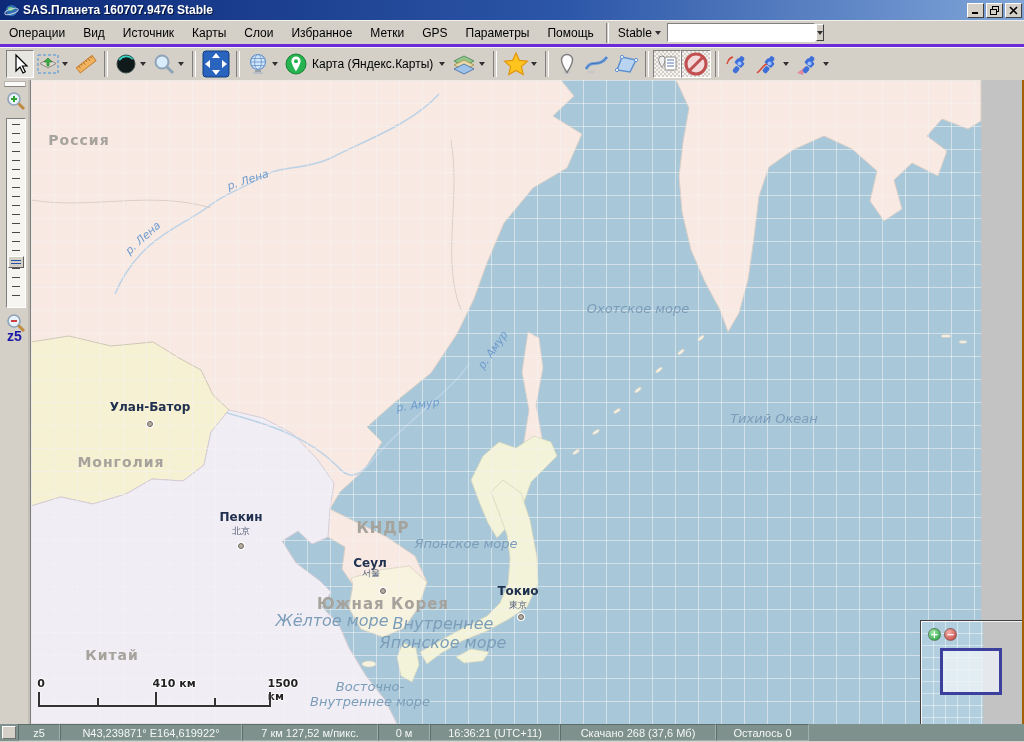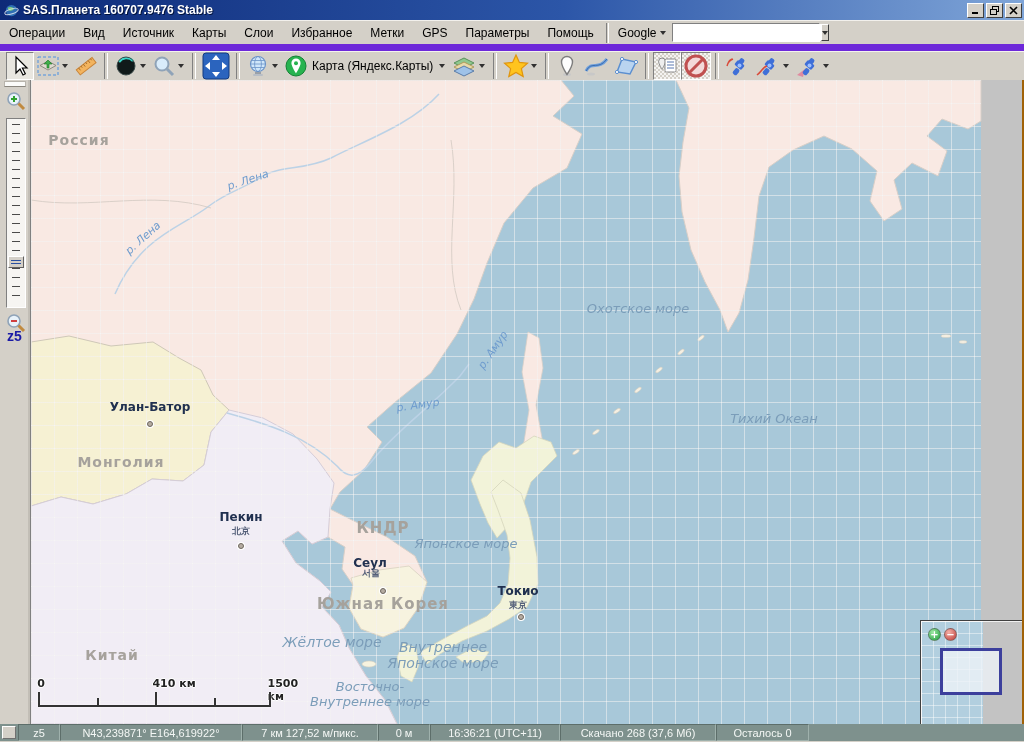--- a/index.html
+++ b/index.html
@@ -29,21 +29,21 @@
   .combo { width:148px; height:19px; background:#fff; border:1px solid;
     border-color:#808080 #fff #fff #808080; display:flex; }
   .combo input { flex:1; border:0; outline:none; font-size:11px; padding:1px 3px;
     font-family:"Liberation Sans",sans-serif; }
   .combo .drop { width:16px; background:#d4d0c8; border:1px solid;
     border-color:#fff #404040 #404040 #fff; display:flex; align-items:center; justify-content:center; }
   .arr { width:0; height:0; border:3px solid transparent; border-top:4px solid #303030; margin-top:4px; }
 
   
   .toolbar { position:absolute; left:0; top:44px; width:1024px; height:36px;
-    background:#d4d0c8; border-top:7px solid #6d28d9; box-shadow:inset 0 1px 0 #f4f2ee;
+    background:#d4d0c8; border-top:3px solid #6d28d9; box-shadow:inset 0 1px 0 #f4f2ee;
     display:flex; align-items:center; padding-left:6px; }
   .tbtn { height:28px; min-width:28px; display:flex; align-items:center; justify-content:center;
     border:1px solid transparent; padding:0 1px; }
   .tbtn.sel { border-color:#808080 #fff #fff #808080; background:#e8e6e0; }
   .tbtn.chk { border-color:#808080 #fff #fff #808080;
     background-image:linear-gradient(45deg, rgba(255,255,255,.75) 25%, transparent 25%, transparent 75%, rgba(255,255,255,.75) 75%),
                      linear-gradient(45deg, rgba(255,255,255,.75) 25%, transparent 25%, transparent 75%, rgba(255,255,255,.75) 75%);
     background-size:4px 4px; background-position:0 0,2px 2px; }
   .tsep { width:4px; height:26px; margin:0 4px;
     border-left:1px solid #808080; border-right:1px solid #fff; }
@@ -74,24 +74,24 @@
   .grid { position:absolute; left:0; top:0; width:950px; height:644px; pointer-events:none;
     background-image:
       repeating-linear-gradient(to right, rgba(255,255,255,.5) 0 1px, transparent 1px 23px),
       repeating-linear-gradient(to bottom, rgba(255,255,255,.5) 0 1px, transparent 1px 23px),
       repeating-linear-gradient(to right, rgba(130,120,120,.10) 0 1px, transparent 1px 23px),
       repeating-linear-gradient(to bottom, rgba(130,120,120,.10) 0 1px, transparent 1px 23px); }
   .mlabel { position:absolute; transform:translate(-50%,-50%); white-space:pre-line; text-align:center; }
   .country { color:#a6a29c; font-weight:bold; letter-spacing:1px; font-size:14px; }
   .country.big { font-size:15px; }
   .sea { color:#7b9db9; font-style:italic; font-size:13px; }
-  .sea.sm { font-size:14px;margin-top:22px; }
+  .sea.sm { font-size:16px; }
   .river { color:#6f9cce; font-style:italic; font-size:11px; }
   .city { color:#20304f; font-size:12px; font-weight:bold; }
-  .native { color:#55607a; font-size:9px; font-weight:bold; }
+  .native { color:#55607a; font-size:9px; font-weight:normal; }
   .cdot { position:absolute; width:6px; height:6px; border-radius:50%; background:#b5aca2;
     border:1px solid #6e675e; box-shadow:0 0 0 1px #fff; transform:translate(-50%,-50%); }
 
   
   .scalebar { position:absolute; left:7px; top:597px; width:300px; height:36px; color:#222; }
   .scalebar .lab { position:absolute; top:0; font-size:11px; font-weight:bold;
     transform:translateX(-50%);
     text-shadow:-1px 0 0 #fff,1px 0 0 #fff,0 -1px 0 #fff,0 1px 0 #fff; }
   .sb-bar { position:absolute; left:0; top:15px; width:233px; height:15px;
     border-left:2px solid #333; border-right:2px solid #333; border-bottom:2px solid #333;
@@ -161,21 +161,21 @@
     <span class="menuitem">Источник</span>
     <span class="menuitem">Карты</span>
     <span class="menuitem">Слои</span>
     <span class="menuitem">Избранное</span>
     <span class="menuitem">Метки</span>
     <span class="menuitem">GPS</span>
     <span class="menuitem">Параметры</span>
     <span class="menuitem">Помощь</span>
     <span class="msep"></span>
     <span class="googlebox">
-      <span>Google</span>
+      <span>Stable</span>
       <span class="arr"></span>
     </span>
     <span class="combo">
       <input placeholder="" value="" style="">
       <span class="drop">
           <span class="arr"></span>
         </span>
     </span>
   </div>
 

